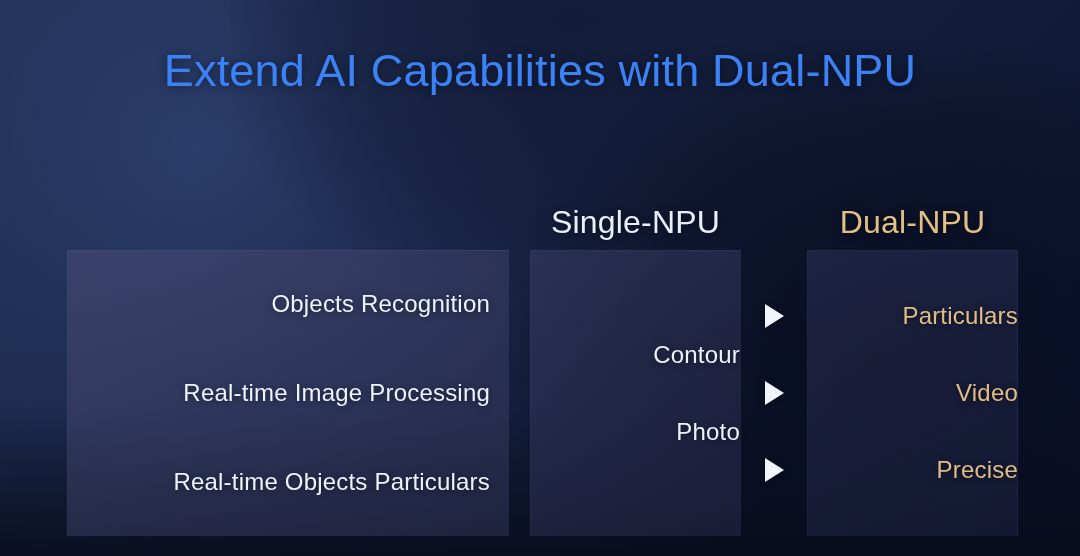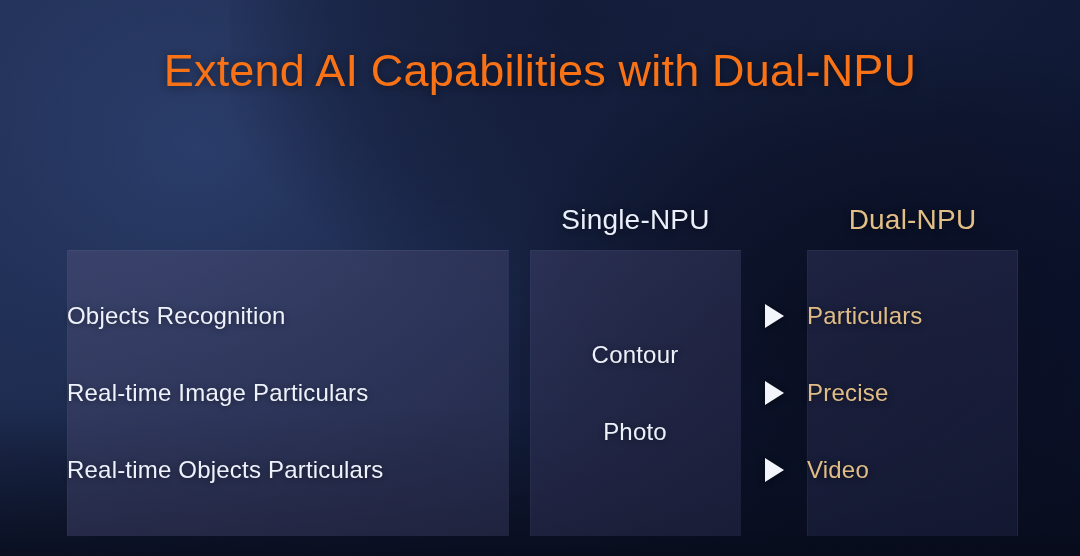--- a/index.html
+++ b/index.html
@@ -84,33 +84,33 @@
       repeating-linear-gradient(90deg, rgba(255,255,255,.05) 0 1px, rgba(0,0,0,0) 1px 3px);
   }
 
   
   .title {
     position: absolute;
     left: 0;
     right: 0;
     top: 46px;
     text-align: center;
-    color: #f97316;
+    color: #3b82f6;
     font-size: 45px;
     font-weight: 300;
     letter-spacing: .2px;
     line-height: 1.1;
     text-shadow: 0 1px 10px rgba(0,0,0,.45);
   }
 
   
   .col-head {
     position: absolute;
     top: 203px;
-    font-size: 28px;
+    font-size: 32px;
     font-weight: 400;
     text-align: center;
     line-height: 1.2;
     letter-spacing: .2px;
   }
   .col-head.single {
     left: 508px;
     width: 255px;
     color: #eaf0fb;
     text-shadow: 0 1px 7px rgba(0,0,0,.5);
@@ -163,24 +163,24 @@
 
   
   .rows {
     position: absolute;
     top: 250px;
     height: 286px;
     display: flex;
     flex-direction: column;
     justify-content: center;
   }
-  .rows-left   { left: 67px;  width: 442px; align-items: flex-start; }
-  .rows-mid    { left: 530px; width: 210px; align-items: center; }
+  .rows-left   { left: 67px;  width: 442px; align-items: flex-end; gap: 12px; }
+  .rows-mid    { left: 530px; width: 210px; align-items: flex-end; }
   .rows-arrows { left: 741px; width: 66px;  align-items: center; }
-  .rows-right  { left: 807px; width: 211px; align-items: flex-start; }
+  .rows-right  { left: 807px; width: 211px; align-items: flex-end; }
 
   .cell {
     height: 77px;
     display: flex;
     align-items: center;
     font-size: 24px;
     font-weight: 400;
     letter-spacing: .2px;
     white-space: nowrap;
   }
@@ -231,21 +231,21 @@
   <div class="col-head single">Single-NPU</div>
 
   <div class="col-head dual">Dual-NPU</div>
 
   <div class="panel panel-left"></div>
   <div class="panel panel-mid"></div>
   <div class="panel panel-right"></div>
 
   <div class="rows rows-left">
     <div class="cell">Objects Recognition</div>
-    <div class="cell">Real-time Image Particulars</div>
+    <div class="cell">Real-time Image Processing</div>
     <div class="cell">Real-time Objects Particulars</div>
   </div>
 
   <div class="rows rows-mid">
     <div class="cell">Contour</div>
     <div class="cell">Photo</div>
   </div>
 
   <div class="rows rows-arrows">
     <div class="cell">
@@ -254,17 +254,17 @@
     <div class="cell">
       <span class="arrow-icon"></span>
     </div>
     <div class="cell">
       <span class="arrow-icon"></span>
     </div>
   </div>
 
   <div class="rows rows-right">
     <div class="cell">Particulars</div>
+    <div class="cell">Video</div>
     <div class="cell">Precise</div>
-    <div class="cell">Video</div>
   </div>
 
 </div>
 
 </body></html>

